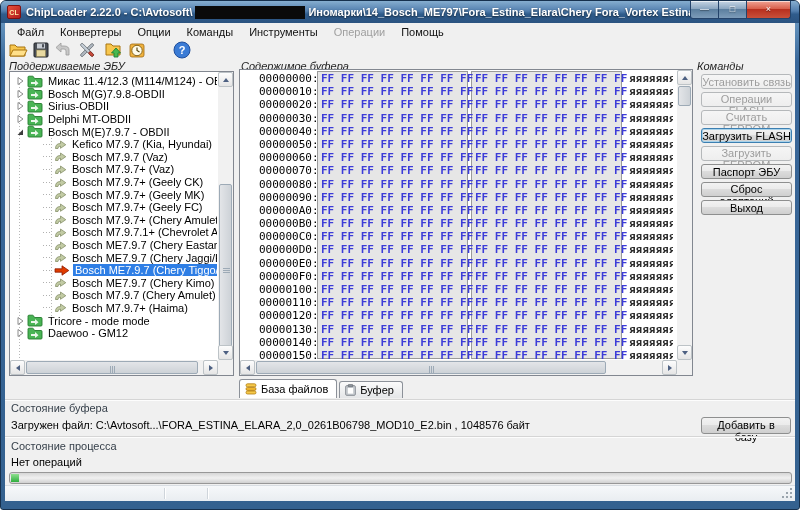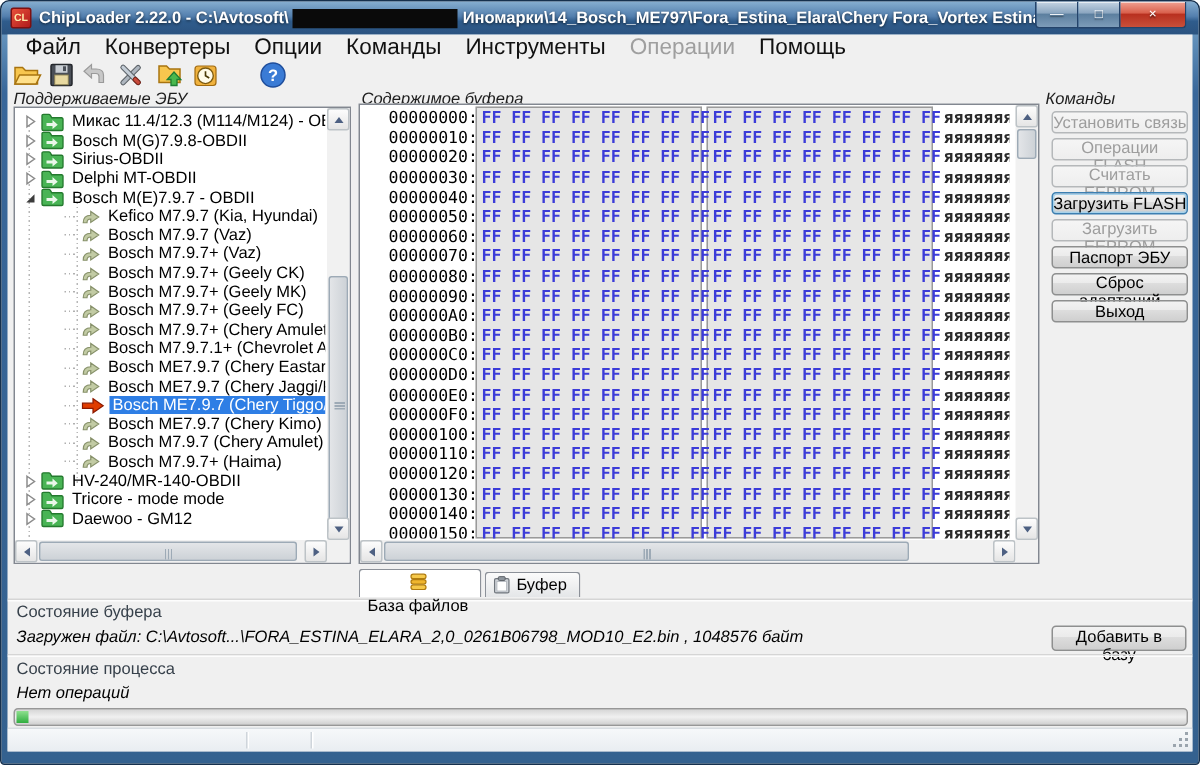--- a/index.html
+++ b/index.html
@@ -25,21 +25,21 @@
     box-shadow:inset 0 1px 0 rgba(255,255,255,.6);text-shadow:0 1px 1px rgba(0,0,0,.5);}
   .win-btn.min{width:29px;border-radius:0 0 0 3px;}
   .win-btn.max{width:27px;border-left:none;border-right:none;}
   .win-btn.close{width:45px;border-radius:0 0 3px 0;
     background:linear-gradient(180deg,#f0a394 0%,#d9604c 45%,#b8301f 50%,#c9503a 100%);}
 
   
   .client{position:absolute;left:4px;top:22px;right:4px;bottom:8px;background:#f0f0f0;overflow:hidden;}
 
   .menubar{position:absolute;left:0;top:0;width:100%;height:17px;display:flex;align-items:center;padding-left:4px;}
-  .menu-item{font-size:15px;color:#111;padding:14px 8px;white-space:nowrap;}
+  .menu-item{font-size:11px;color:#111;padding:14px 8px;white-space:nowrap;}
   .menu-item.disabled{color:#9f9f9f;}
 
   .toolbar{position:absolute;left:0;top:17px;width:100%;height:22px;}
   .tb-icon{position:absolute;top:0;width:20px;height:20px;}
 
   .panel-label{position:absolute;font-size:11px;color:#1e1e1e;white-space:nowrap;font-style:italic;}
 
   
   .tree-box{position:absolute;left:4px;top:48px;width:225px;height:305px;background:#fff;border:1px solid #828790;}
   .tree-rows{position:absolute;left:1px;top:1px;right:16px;bottom:16px;overflow:hidden;padding-top:2px;}
@@ -77,32 +77,32 @@
   .hx-addr{position:absolute;left:18px;color:#000;}
   .hx-g1{position:absolute;left:80px;font-weight:bold;}
   .hx-g2{position:absolute;left:234px;font-weight:bold;}
   .hx-ascii{position:absolute;left:388px;width:44px;overflow:hidden;color:#2b2b2b;font-weight:bold;}
 
   
   .tabs{position:absolute;left:234px;top:355px;height:20px;display:flex;align-items:flex-end;}
   .tab{display:flex;align-items:center;gap:4px;font-size:11px;color:#000;padding:2px 8px 2px 5px;
     border:1px solid #8c9199;border-bottom:none;border-radius:3px 3px 0 0;margin-right:2px;
     background:linear-gradient(180deg,#fbfbfb,#e4e6e8);height:17px;}
-  .tab.active{background:#fff;height:19px;z-index:2;flex-direction:column;}
+  .tab.active{background:#fff;height:19px;z-index:2;}
 
   
   .cmd-col{position:absolute;left:696px;top:51px;width:91px;display:flex;flex-direction:column;gap:3px;}
   .cmd-btn{height:15px;font-family:"Liberation Sans",sans-serif;font-size:11px;line-height:12px;color:#000;
     background:linear-gradient(180deg,#f2f2f2 0%,#ebebeb 45%,#dddddd 46%,#cfcfcf 100%);
     border:1px solid #8e8f8f;border-radius:3px;padding:0;}
   .cmd-btn.disabled{color:#9d9d9d;border-color:#b5b8ba;background:linear-gradient(180deg,#f5f5f5,#eeeeee);}
   .cmd-btn.default{border-color:#3c7fb1;box-shadow:0 0 0 1px #a8d2ea inset;}
 
   .hline{position:absolute;left:0;width:100%;height:2px;border-top:1px solid #d5d5d5;border-bottom:1px solid #fdfdfd;}
-  .status-text{position:absolute;font-size:11px;color:#000;white-space:nowrap;font-style:italic;}
+  .status-text{position:absolute;font-size:11px;color:#000;white-space:nowrap;}
   .group-title{position:absolute;font-size:11px;color:#37414b;white-space:nowrap;}
   .add-btn{position:absolute;left:696px;top:394px;width:90px;height:17px;font-size:11px;color:#000;
     background:linear-gradient(180deg,#f2f2f2 0%,#ebebeb 45%,#dddddd 46%,#cfcfcf 100%);
     border:1px solid #8e8f8f;border-radius:3px;font-family:"Liberation Sans",sans-serif;}
 
   .progress{position:absolute;left:4px;top:449px;width:783px;height:12px;border:1px solid #979797;border-radius:3px;
     background:linear-gradient(180deg,#d6d6d6,#f0f0f0 50%,#d0d0d0);overflow:hidden;}
   .progress .fill{position:absolute;left:1px;top:1px;bottom:1px;width:4px;background:linear-gradient(180deg,#7ddb7d,#2fae3f);}
 
   .statusbar{position:absolute;left:0;bottom:0;width:100%;height:16px;background:linear-gradient(180deg,#f6f8fa,#e9edf1);border-top:1px solid #d8dde2;}
@@ -388,34 +388,20 @@
             <span class="t-label">Bosch M7.9.7 (Chery Amulet)</span>
           </div>
           <div class="tree-row depth1">
             <span class="stub"></span>
             <span class="t-icon">
               <svg width="13" height="11">
                 <path d="M1.5,9.5 Q1.5,4.5 6.5,4.5 L6.5,2 L11.8,5.7 L6.5,9.3 L6.5,7 Q4,7 4,9.5 Z" fill="#c2cba4" stroke="#87916a" stroke-width="0.8"></path>
               </svg>
             </span>
             <span class="t-label">Bosch M7.9.7+ (Haima)</span>
-          </div>
-          <div class="tree-row depth0">
-            <span class="exp">
-              <svg width="10" height="10">
-                <path d="M3,1.5 L8,5 L3,8.5 Z" fill="#fff" stroke="#8c8c8c" stroke-width="1"></path>
-              </svg>
-            </span>
-            <span class="t-icon">
-              <svg width="16" height="13">
-                <path d="M1,3.5 L1,11 Q1,12 2,12 L14,12 Q15,12 15,11 L15,4.5 Q15,3.5 14,3.5 L7.5,3.5 L6.5,1.8 Q6.2,1.2 5.5,1.2 L2,1.2 Q1,1.2 1,2.2 Z" fill="#49b455" stroke="#247a2e" stroke-width="0.9"></path>
-                <path d="M4,7 L8,7 L8,5 L11.5,8.2 L8,11 L8,9 L4,9 Z" fill="#eaf7ea"></path>
-              </svg>
-            </span>
-            <span class="t-label">HV-240/MR-140-OBDII</span>
           </div>
           <div class="tree-row depth0">
             <span class="exp">
               <svg width="10" height="10">
                 <path d="M3,1.5 L8,5 L3,8.5 Z" fill="#fff" stroke="#8c8c8c" stroke-width="1"></path>
               </svg>
             </span>
             <span class="t-icon">
               <svg width="16" height="13">
                 <path d="M1,3.5 L1,11 Q1,12 2,12 L14,12 Q15,12 15,11 L15,4.5 Q15,3.5 14,3.5 L7.5,3.5 L6.5,1.8 Q6.2,1.2 5.5,1.2 L2,1.2 Q1,1.2 1,2.2 Z" fill="#49b455" stroke="#247a2e" stroke-width="0.9"></path>

